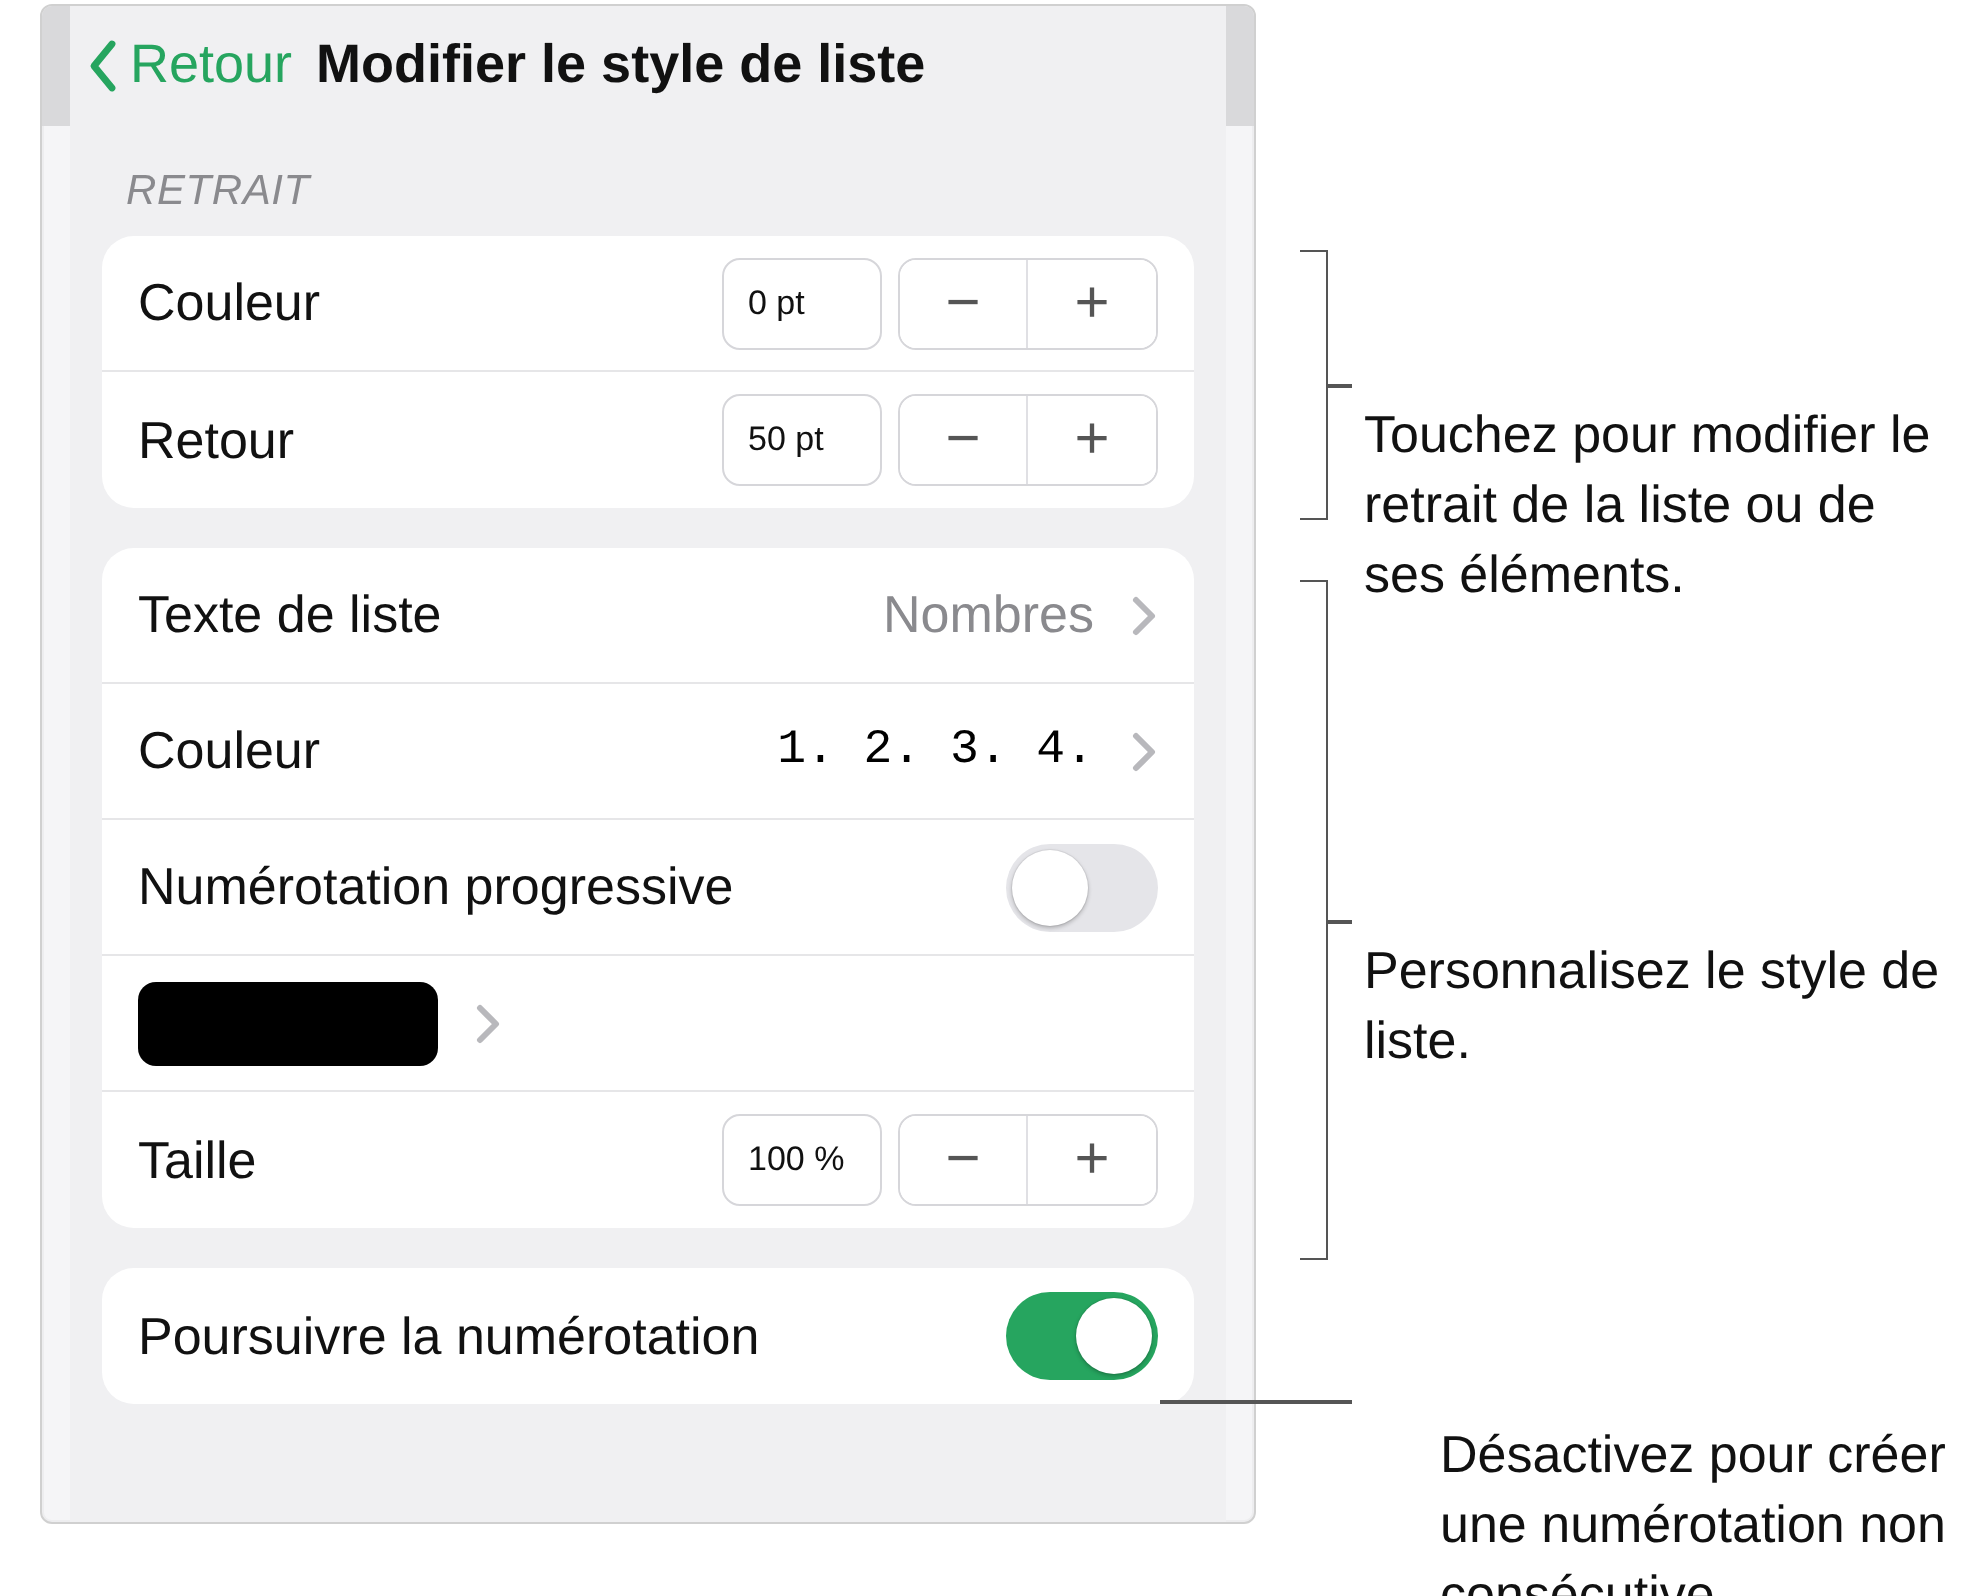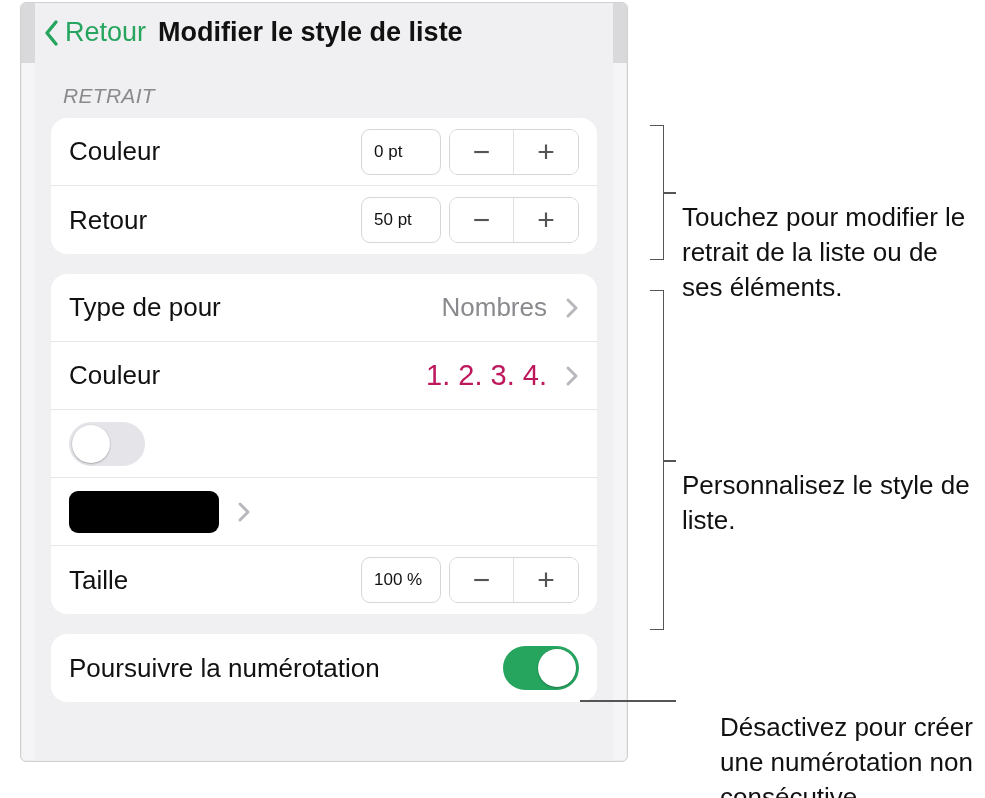--- a/index.html
+++ b/index.html
@@ -88,22 +88,23 @@
   .row-label {
     flex:1;
     font-size:26px;
     color:#111;
   }
   .value-secondary {
     font-size:26px;
     color:#8a8a8e;
   }
   .value-primary {
-    font-size:29px;
-    color:#be185d;
+    font-size:24px;
+    color:#000000;
+    font-family:Liberation Mono, monospace;
   }
   .chevron {
     width:14px; height:22px; flex:0 0 auto;
     margin-left:10px;
     color:#b8b8bc;
   }
   .chevron svg { width:14px; height:22px; display:block; }
   .numbox {
     border:1px solid #d6d6da;
     background:#fff;
@@ -228,38 +229,39 @@
             </button>
           <button>
               <span class="plus-glyph">+</span>
             </button>
         </div>
       </div>
     </div>
 
     <div class="group">
       <div class="row" style="cursor:pointer">
-        <div class="row-label">Type de pour</div>
+        <div class="row-label">Texte de liste</div>
         <div class="value-secondary">Nombres</div>
         <span class="chevron">
             <svg viewBox="0 0 14 22">
               <polyline points="3,3 11,11 3,19" fill="none" stroke="#b8b8bc" stroke-width="3" stroke-linecap="round" stroke-linejoin="round"></polyline>
             </svg>
           </span>
       </div>
       <div class="row" style="cursor:pointer">
         <div class="row-label">Couleur</div>
         <div class="value-primary">1. 2. 3. 4.</div>
         <span class="chevron">
             <svg viewBox="0 0 14 22">
               <polyline points="3,3 11,11 3,19" fill="none" stroke="#b8b8bc" stroke-width="3" stroke-linecap="round" stroke-linejoin="round"></polyline>
             </svg>
           </span>
       </div>
       <div class="row">
+        <div class="row-label">Numérotation progressive</div>
         <div class="toggle" id="toggle-tiered">
             <div class="knob"></div>
           </div>
       </div>
       <div class="row" style="cursor:pointer">
         <div class="color-swatch" id="color-swatch" style="background: rgb(0, 0, 0);"></div>
         <span class="chevron">
             <svg viewBox="0 0 14 22">
               <polyline points="3,3 11,11 3,19" fill="none" stroke="#b8b8bc" stroke-width="3" stroke-linecap="round" stroke-linejoin="round"></polyline>
             </svg>

